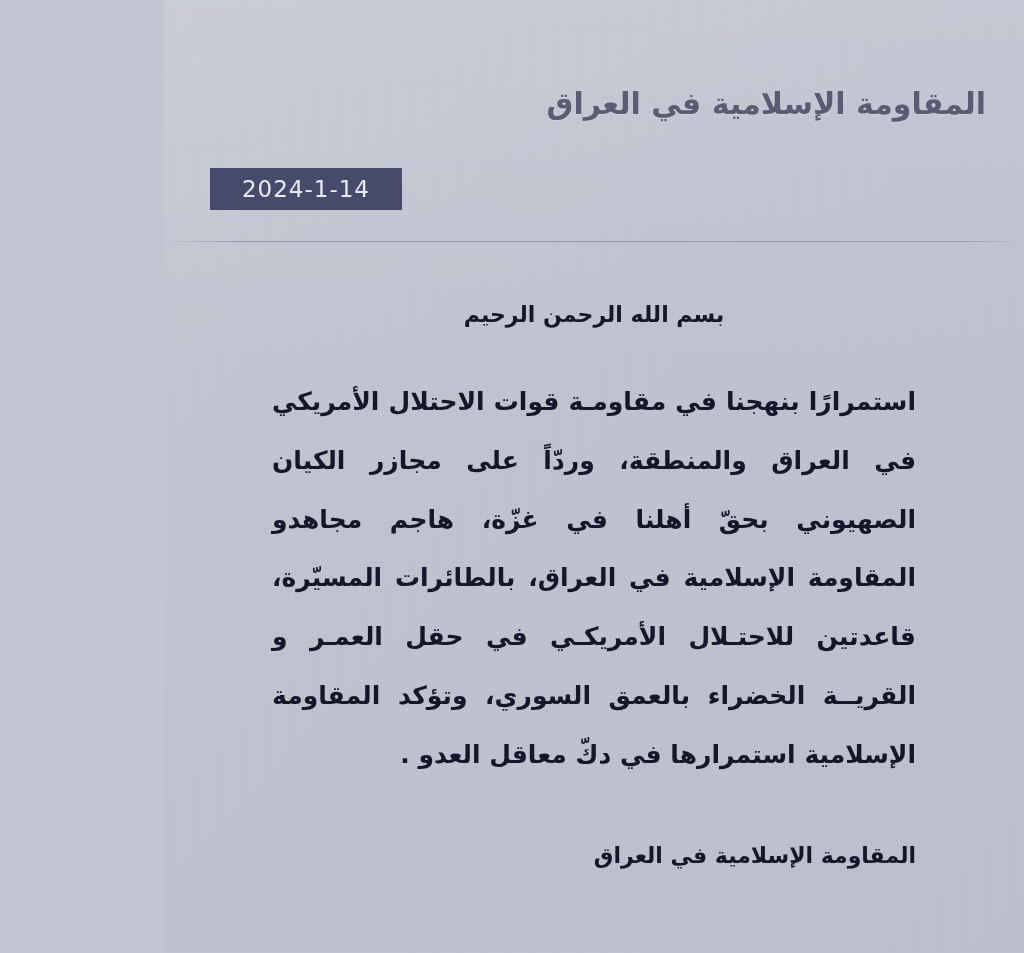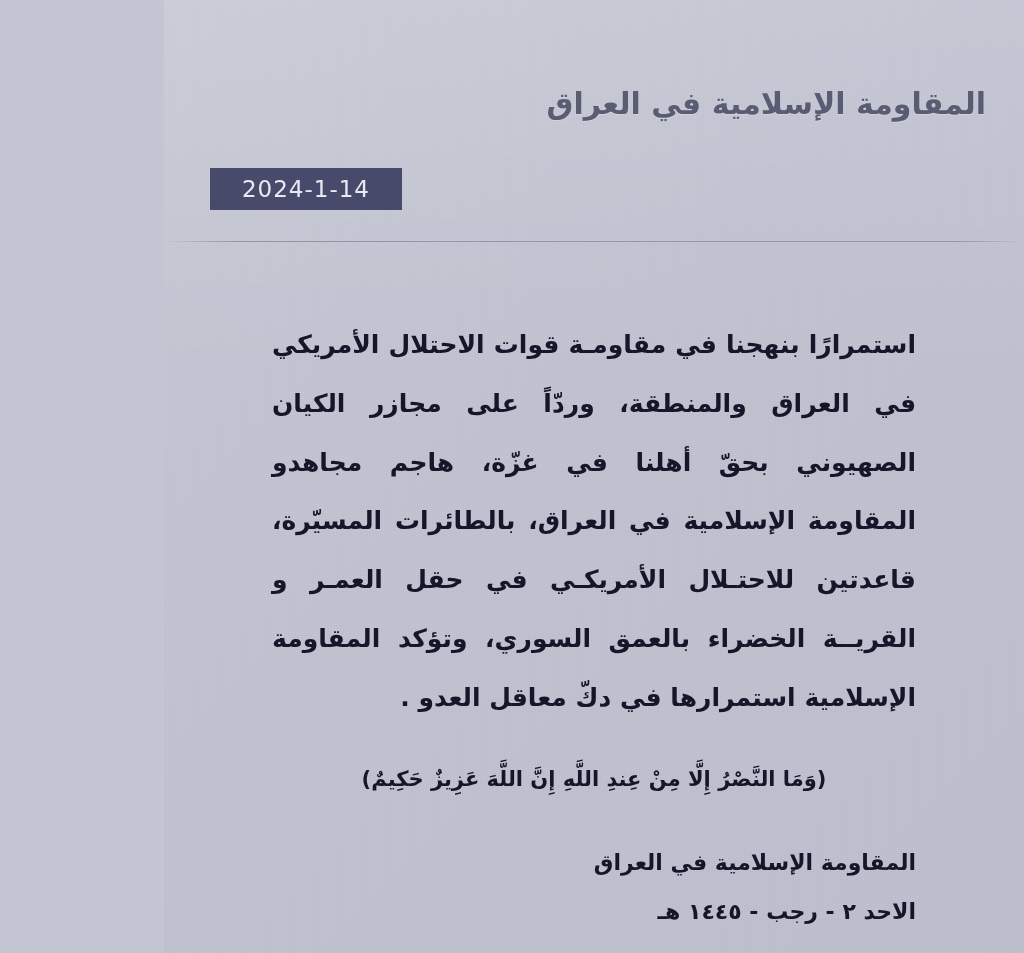--- a/index.html
+++ b/index.html
@@ -147,24 +147,23 @@
   <div class="texture"></div>
 
   <div class="header">
     <div class="logo">المقاومة الإسلامية في العراق</div>
     <div class="date-badge">2024-1-14</div>
   </div>
 
   <div class="divider"></div>
 
   <div class="content">
+    <div class="basmala">بسم الله الرحمن الرحيم</div>
 
 
     <div class="body-text">استمرارًا بنهجنا في مقاومـة قوات الاحتلال الأمريكي في العراق والمنطقة، وردّاً على مجازر الكيان الصهيوني بحقّ أهلنا في غزّة، هاجم مجاهدو المقاومة الإسلامية في العراق، بالطائرات المسيّرة، قاعدتين للاحتـلال الأمريكـي في حقل العمـر و القريــة الخضراء بالعمق السوري، وتؤكد المقاومة الإسلامية استمرارها في دكّ معاقل العدو .</div>
 
-    <div class="ayah-bottom">(وَمَا النَّصْرُ إِلَّا مِنْ عِندِ اللَّهِ  إِنَّ اللَّهَ عَزِيزٌ حَكِيمٌ)</div>
 
     <div class="signature">
       <div class="line1">المقاومة الإسلامية في العراق</div>
-      <div class="line2">الاحد ٢ - رجب - ١٤٤٥ هـ</div>
     </div>
   </div>
 </div>
 
 </body></html>

